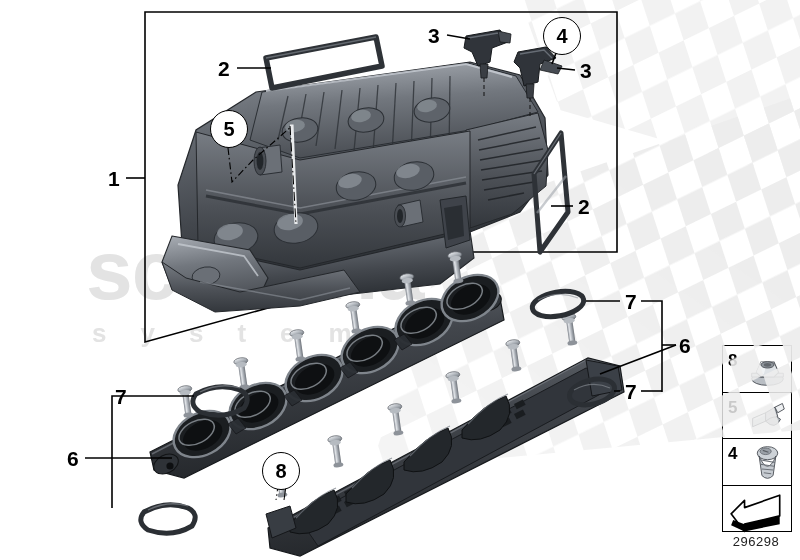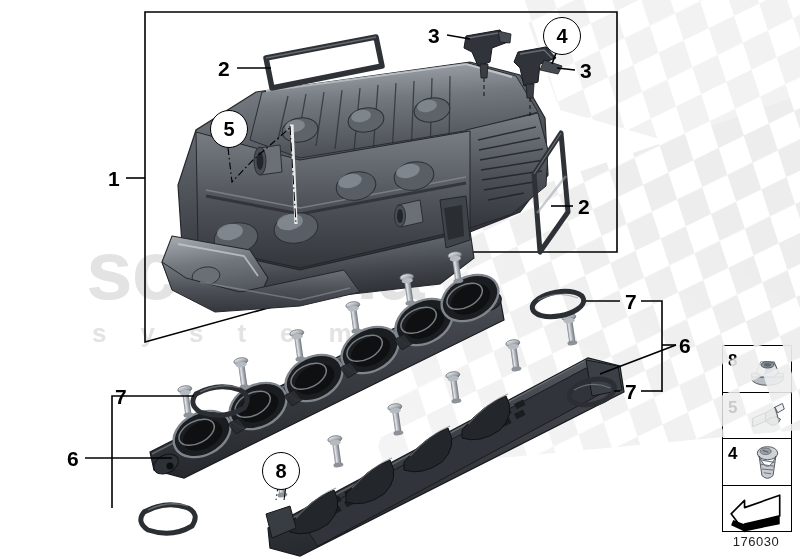--- a/index.html
+++ b/index.html
@@ -499,15 +499,15 @@
     <div class="lgrow">
       <div class="lgnum"></div>
       <svg class="lgart" viewBox="0 0 58 44" preserveAspectRatio="none" style="left:5px;">
         <path d="M3,24 L16,11 L16,18 L50,6 L50,26 L16,34 L16,41 Z" fill="#ffffff" stroke="#000" stroke-width="1.6" stroke-linejoin="round"></path>
         <path d="M5,30 L16,34 L50,26 L50,34 L16,41 L3,35 Z" fill="#000"></path>
       </svg>
     </div>
 
   </div>
 
-  <div id="partno">176030</div>
+  <div id="partno">296298</div>
 
 </div>
 
 </body></html>

